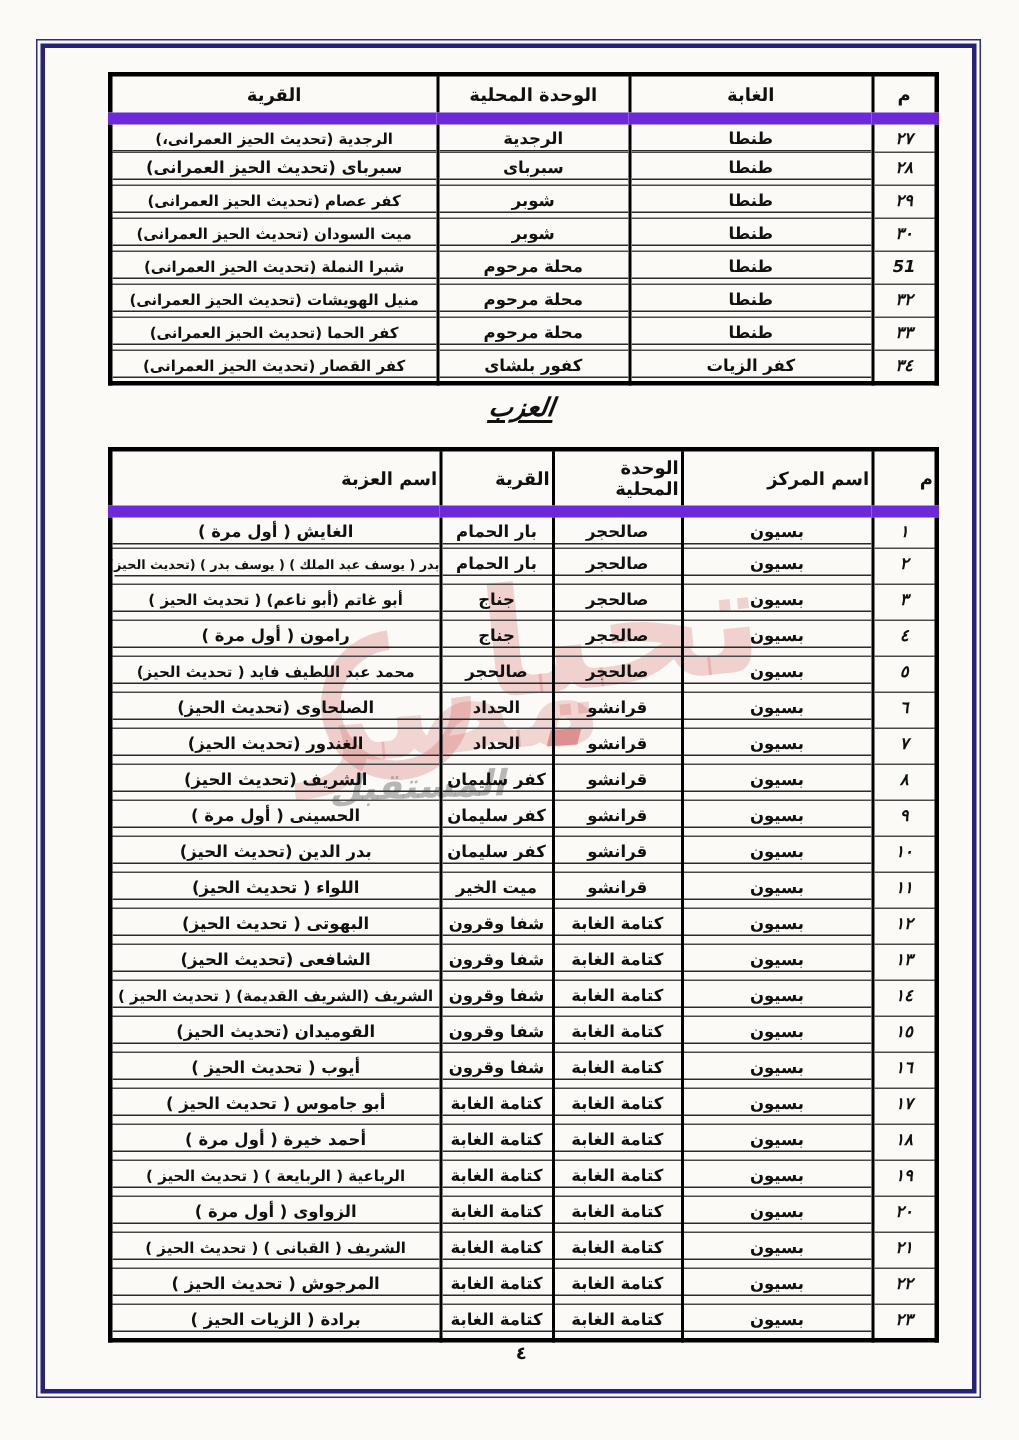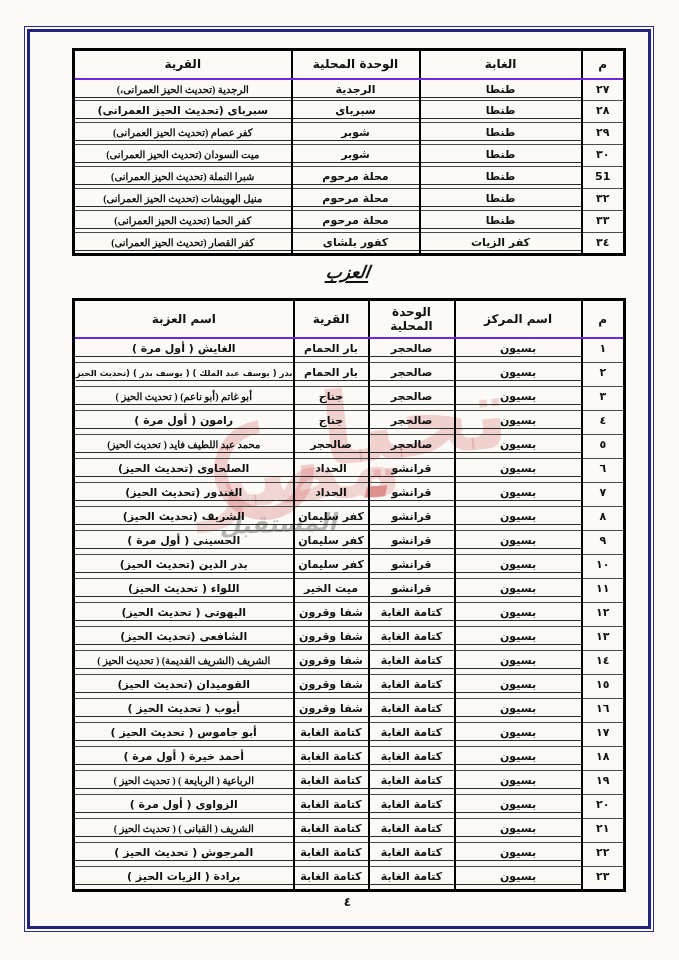--- a/index.html
+++ b/index.html
@@ -30,31 +30,31 @@
     letter-spacing:1px; }
   
   table { position:absolute; left:72px; width:551px; z-index:1;
     border-collapse:collapse; table-layout:fixed; direction:rtl;
     background:transparent; }
   #table1 { top:48px; }
   #table2 { top:298px; }
   th, td { border-left:2px solid #000; border-right:2px solid #000;
     text-align:center; font-weight:bold; overflow:hidden; }
   table { border:3px solid #000; }
-  th { border-bottom:2px solid #6d28d9; font-size:12px; padding:4px 1px; }
+  th { border-bottom:8px solid #6d28d9; font-size:12px; padding:4px 1px; }
   #table1 th { height:29px; }
-  #table2 th { height:31px; }
+  #table2 th { height:31px;text-align:right; }
   td { border-top:1px solid #4a4a4a; border-bottom:1px solid #4a4a4a;
     vertical-align:top; font-size:11px; }
   #table1 td { height:22px; }
   #table2 td { height:24px; }
   .cellu { display:block; border-bottom:1.3px solid #2a2a2a;
     padding:3px 1px 1px; min-height:15px; white-space:nowrap; }
-  .noline .cellu { border-bottom:none; }
-  .txt.mid   { font-size:10px;font-family:Liberation Serif, serif; }
+  .noline .cellu { border-bottom:none;font-style:italic; }
+  .txt.mid   { font-size:10px; }
   .txt.small { font-size:8.5px; }
   
   #table1 col.c-no{width:43px} #table1 col.c-markaz{width:162px}
   #table1 col.c-unit{width:128px} #table1 col.c-village{width:218px}
   
   #table2 col.c-no{width:43px} #table2 col.c-markaz{width:127px}
   #table2 col.c-unit{width:86px} #table2 col.c-village{width:75px}
   #table2 col.c-ezba{width:220px}
   
   .section-title { position:absolute; left:72px; top:262px; width:551px;

